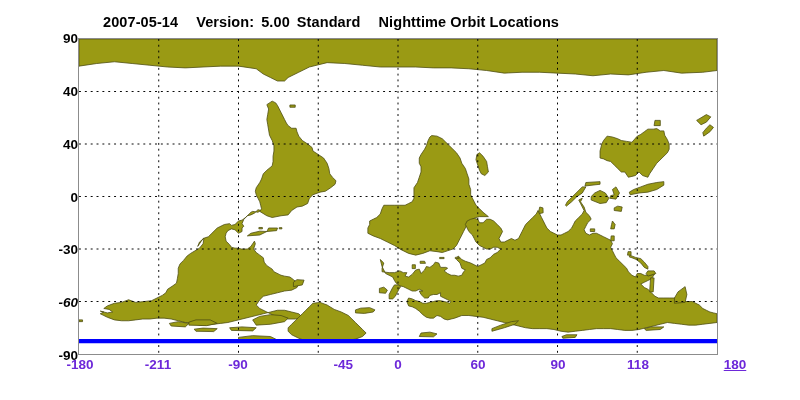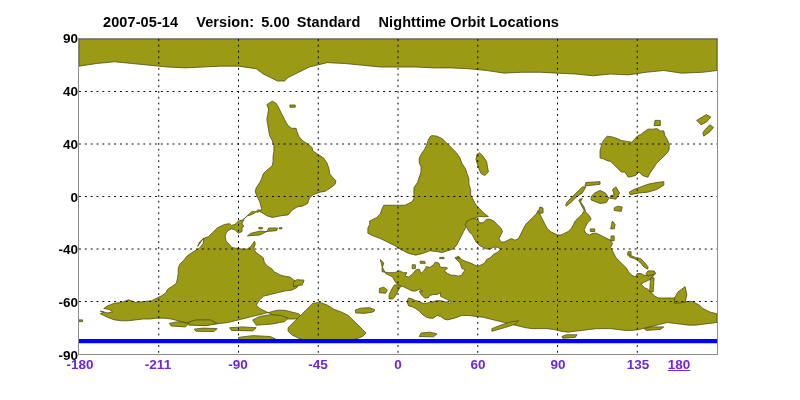--- a/index.html
+++ b/index.html
@@ -90,33 +90,33 @@
 <div id="figure">
 
   <div id="title-bar">
     <span>2007-05-14</span><span class="title-gap-lg"></span><span>Version:</span><span class="title-gap-sm"></span><span>5.00</span><span class="title-gap-sm"></span><span>Standard</span><span class="title-gap-lg"></span><span>Nighttime Orbit Locations</span>
   </div>
 
   <div class="ytick" style="top:38px;">90</div>
   <div class="ytick" style="top:90.83px;">40</div>
   <div class="ytick" style="top:143.67px;">40</div>
   <div class="ytick" style="top:196.5px;">0</div>
-  <div class="ytick" style="top:249.33px;">-40</div>
-  <div class="ytick" style="top:302.17px;">-60</div>
+  <div class="ytick" style="top:249.33px;">-30</div>
+  <div class="ytick" style="top:302.17px;font-style:italic;">-60</div>
   <div class="ytick" style="top:355px;">-90</div>
 
   <div class="xtick" style="left:80px;">-180</div>
   <div class="xtick" style="left:158px;">-211</div>
   <div class="xtick" style="left:238px;">-90</div>
-  <div class="xtick" style="left:318px;">-45</div>
+  <div class="xtick" style="left:318px;text-align:right;">-45</div>
   <div class="xtick" style="left:398px;">0</div>
   <div class="xtick" style="left:478px;">60</div>
   <div class="xtick" style="left:558px;">90</div>
-  <div class="xtick" style="left:638px;">135</div>
-  <div class="xtick" style="left:679px;text-decoration:underline;">180</div>
+  <div class="xtick" style="left:638px;">118</div>
+  <div class="xtick" style="left:735px;text-decoration:underline;">180</div>
 
   <div id="plot-frame">
     <svg id="map-svg" viewBox="-180 -90 360 180" preserveAspectRatio="none">
 
       <defs>
         <clipPath id="plotclip">
           <rect x="-180" y="-90" width="360" height="180"></rect>
         </clipPath>
       </defs>
 

